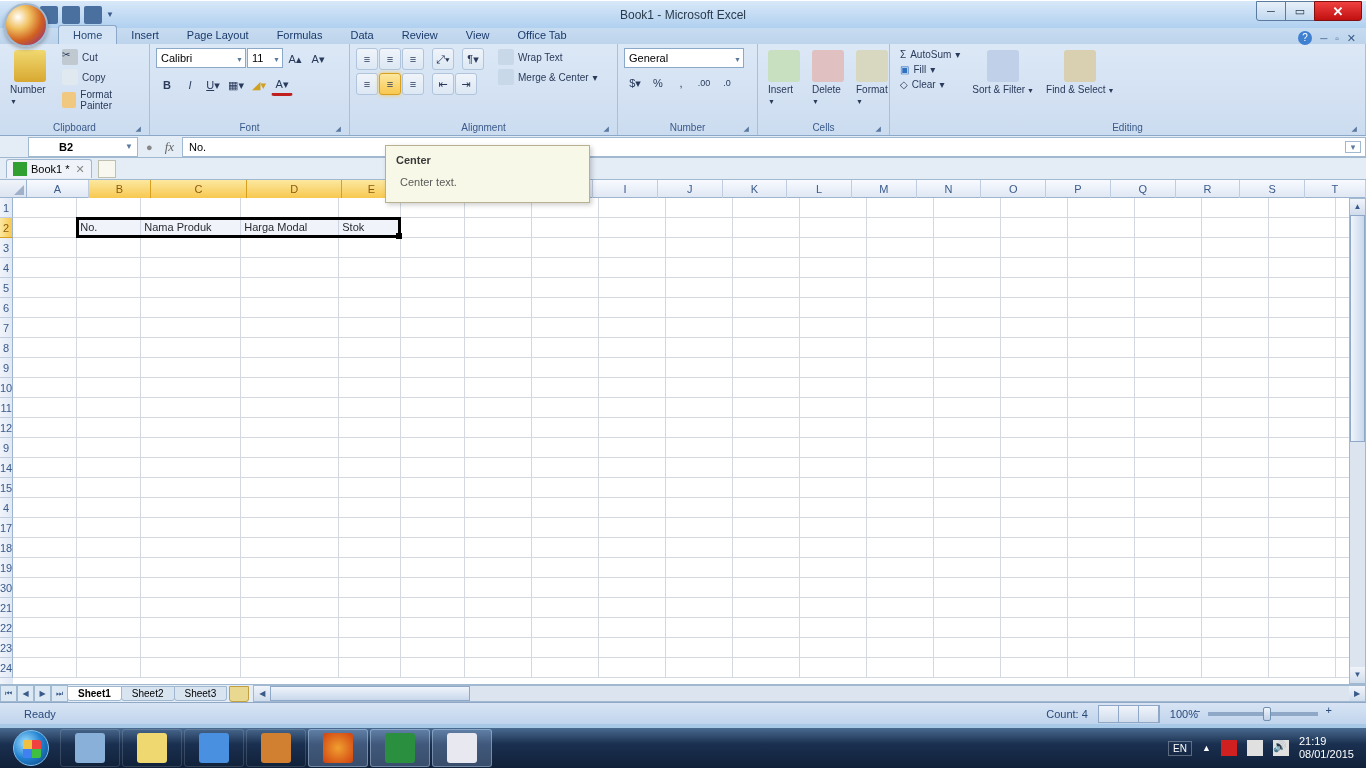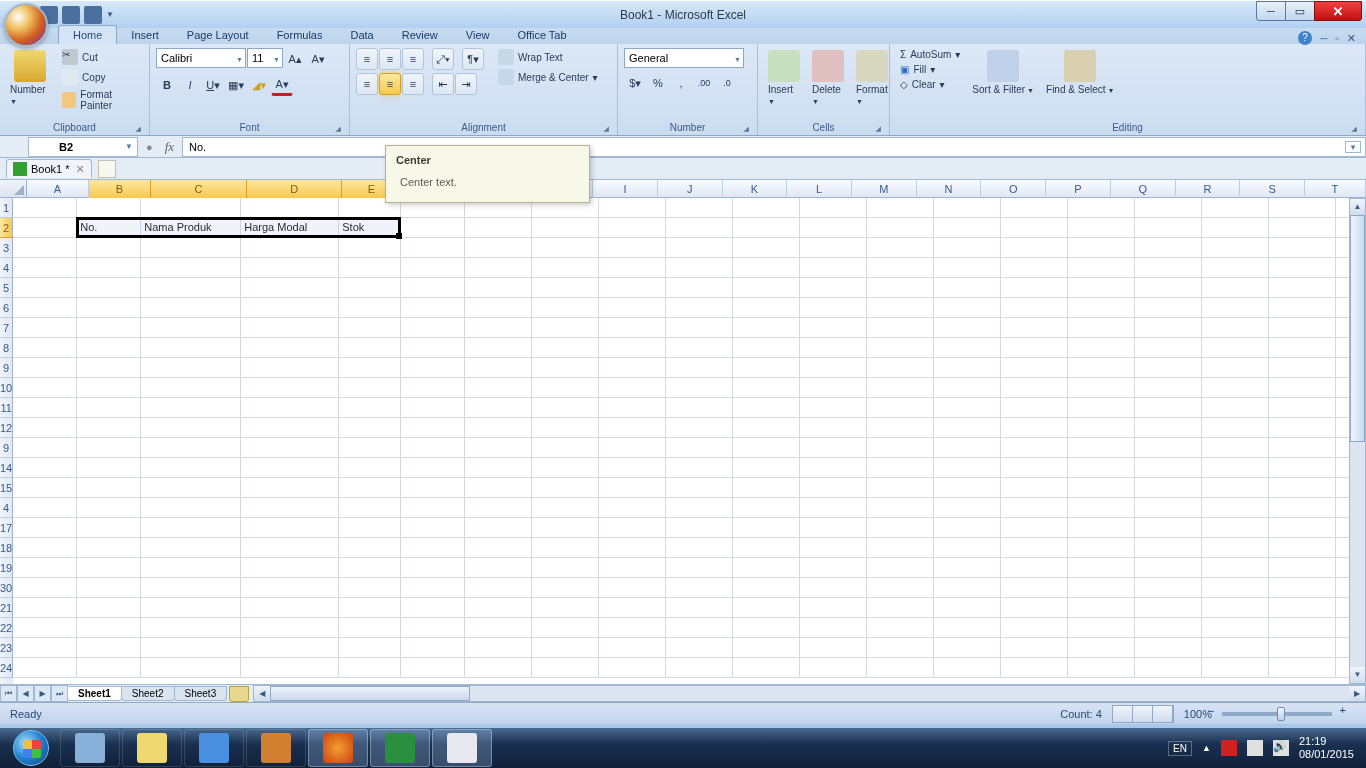--- a/index.html
+++ b/index.html
@@ -105,21 +105,21 @@
 .sheettab.other { background:#d8e4f0; }
 .newsheet { width:20px; height:16px; background:#e8d890; border:1px solid #c0a040; margin-left:2px; border-radius:0 0 3px 3px; }
 .hscroll { flex:1; height:17px; background:#dce4f0; border:1px solid #a0b8d0; margin-left:4px; display:flex; }
 .hscroll .arr { width:16px; background:linear-gradient(#f0f4fa,#d0dcec); text-align:center; font-size:8px; line-height:15px; color:#3a5a8a; }
 .hscroll .thumb { width:200px; background:linear-gradient(#f0f4fa,#c8d8ec); border:1px solid #90a8c8; }
 .vscroll { position:absolute; right:0; top:18px; width:17px; height:486px; background:#dce4f0; border:1px solid #a0b8d0; display:flex; flex-direction:column; }
 .vscroll .arr { height:16px; background:linear-gradient(#f0f4fa,#d0dcec); text-align:center; font-size:8px; line-height:15px; color:#3a5a8a; }
 .vscroll .thumb { flex:1; background:linear-gradient(90deg,#f0f4fa,#c8d8ec); border:1px solid #90a8c8; margin:0; max-height:320px; }
 
 
-.statusbar { height:22px; background:linear-gradient(#d8e4f4,#c0d4ec); display:flex; align-items:center; font-size:11px; color:#2a4a7a; padding:0 10px; justify-content:space-between; border-top:1px solid #90a8c8; }
+.statusbar { height:22px; background:linear-gradient(#d8e4f4,#c0d4ec); display:flex; align-items:center; font-size:11px; color:#2a4a7a; padding:0 24px; justify-content:space-between; border-top:1px solid #90a8c8; }
 .statusbar .right { display:flex; align-items:center; gap:10px; }
 .viewbtns { display:flex; border:1px solid #90a8c8; }
 .viewbtn { width:20px; height:16px; background:linear-gradient(#f0f4fa,#d0dcec); border-right:1px solid #90a8c8; }
 .zoom-slider { width:110px; height:4px; background:#90a8c8; position:relative; }
 .zoom-slider::before { content:"−"; position:absolute; left:-14px; top:-7px; }
 .zoom-slider::after { content:"+"; position:absolute; right:-14px; top:-8px; }
 .zoom-thumb { position:absolute; left:50%; top:-5px; width:8px; height:14px; background:linear-gradient(#f0f4fa,#c0d0e8); border:1px solid #7090b0; border-radius:2px; }
 
 
 .taskbar { position:absolute; bottom:0; left:0; width:100%; height:40px; background:linear-gradient(#4a6a90,#1a3050 40%,#102038); display:flex; align-items:center; padding:0 4px; }

